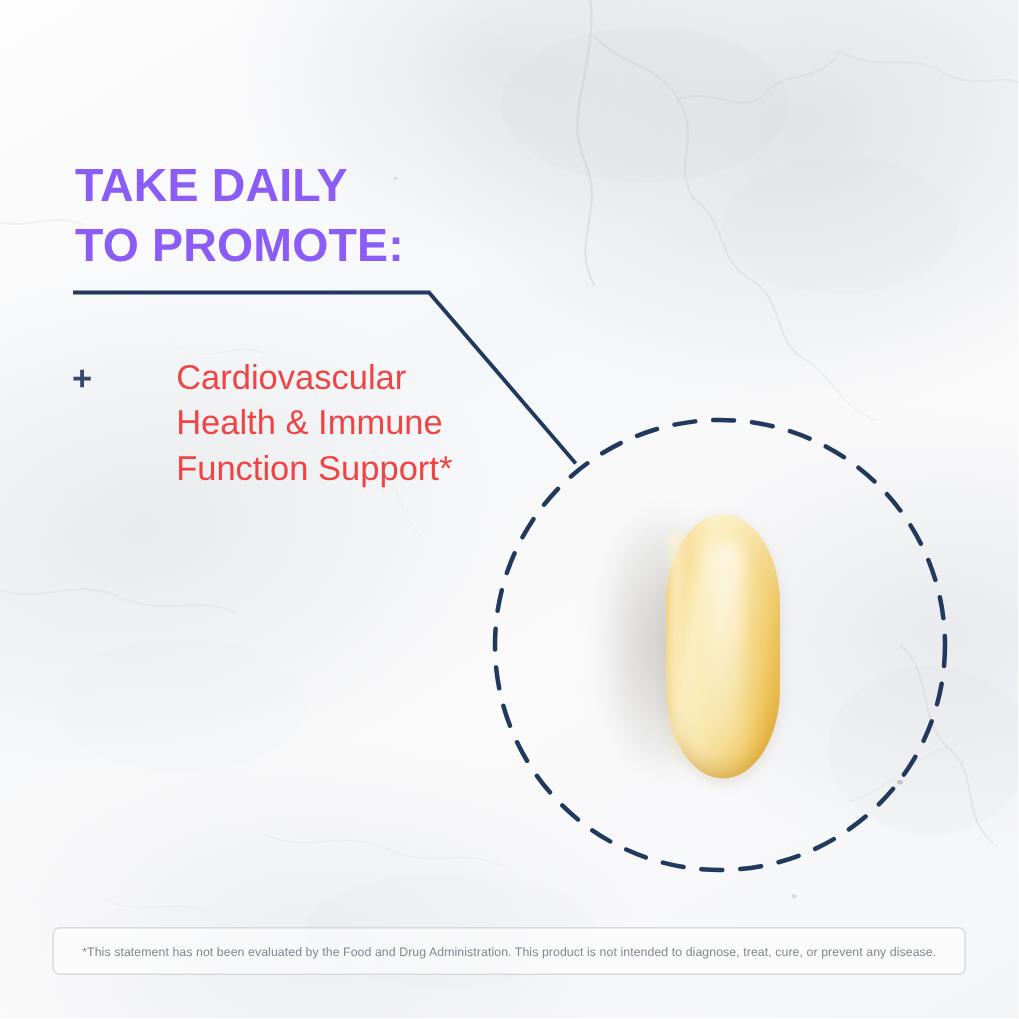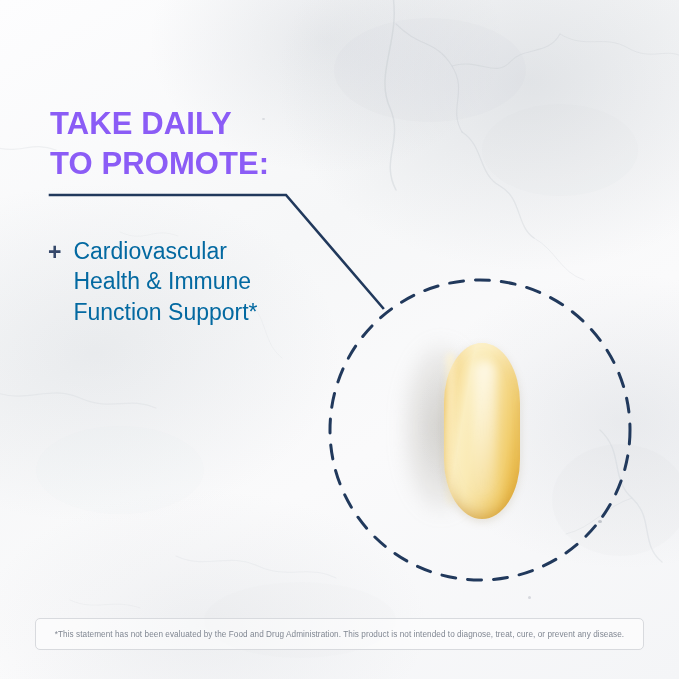--- a/index.html
+++ b/index.html
@@ -78,22 +78,23 @@
     font-size: 23px;
     font-weight: 700;
     color: #35486a;
     line-height: 1.32;
     margin-top: 1px;
   }
   .benefit-text {
     font-size: 23px;
     font-weight: 400;
     line-height: 1.32;
-    color: #0369a1;
+    color: #ef4444;
     white-space: pre-line;
+    margin-left: 44px;
   }
 
   
   .circle-wrap { position: absolute; left: 0; top: 0; }
 
   
   .capsule-stage {
     position: absolute;
     left: 330px;
     top: 280px;

